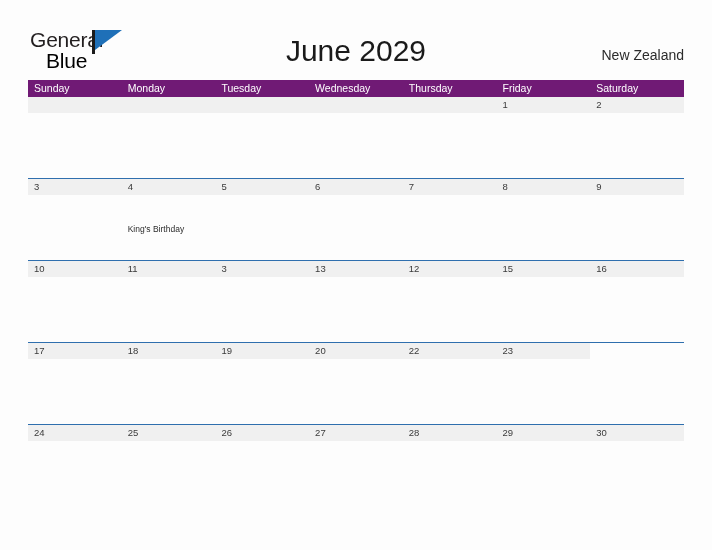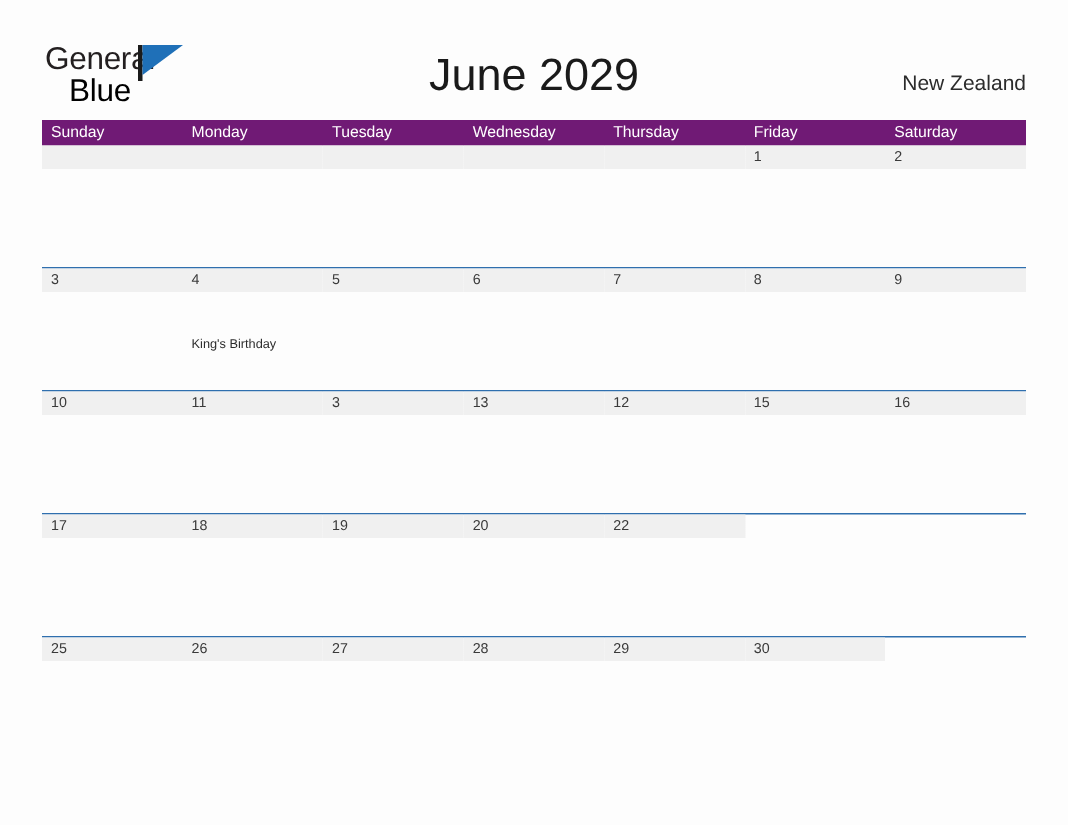--- a/index.html
+++ b/index.html
@@ -297,24 +297,32 @@
         <span class="day-event"></span>
       </div>
     <div class="day-cell">
         <span class="day-number">20</span>
         <span class="day-event"></span>
       </div>
     <div class="day-cell">
         <span class="day-number">22</span>
         <span class="day-event"></span>
       </div>
+    <div class="day-cell">
+        <span class="day-number">23</span>
+        <span class="day-event"></span>
+      </div>
   </div>
 
   <div class="week-row">
     <div class="day-cell">
+        <span class="day-number">24</span>
+        <span class="day-event"></span>
+      </div>
+    <div class="day-cell">
         <span class="day-number">25</span>
         <span class="day-event"></span>
       </div>
     <div class="day-cell">
         <span class="day-number">26</span>
         <span class="day-event"></span>
       </div>
     <div class="day-cell">
         <span class="day-number">27</span>
         <span class="day-event"></span>

